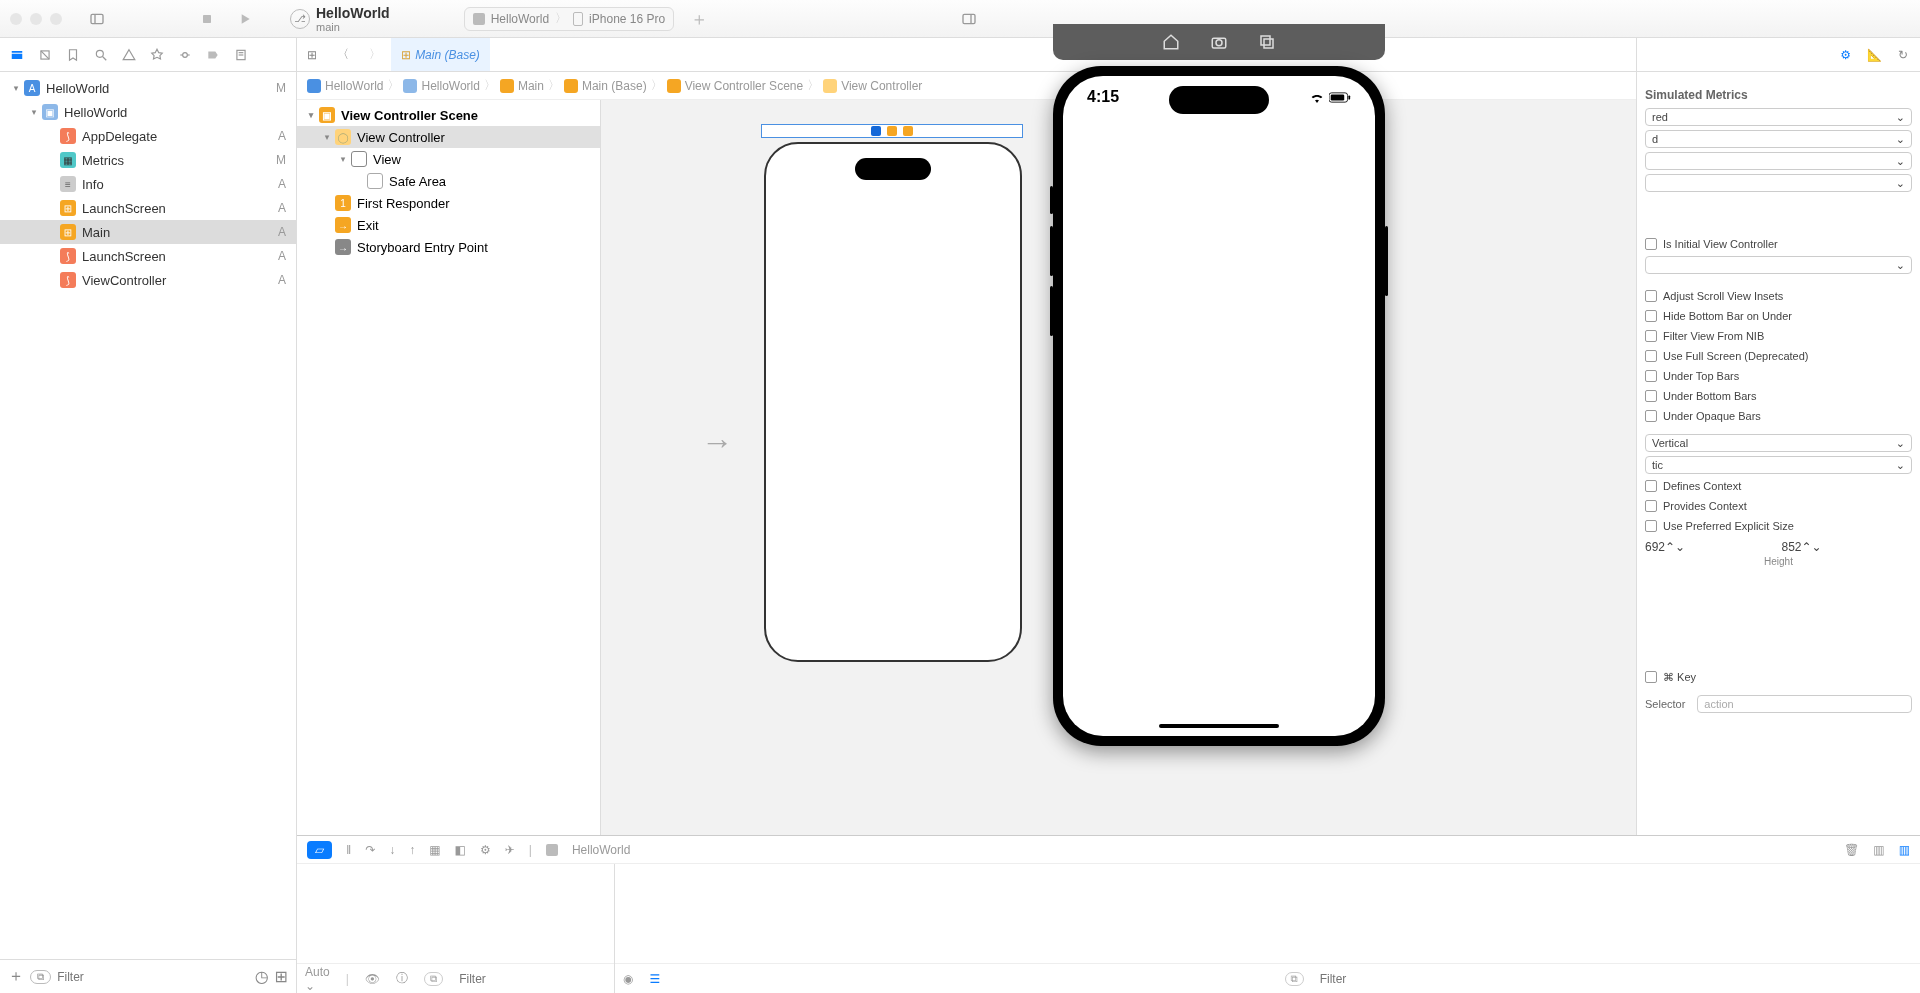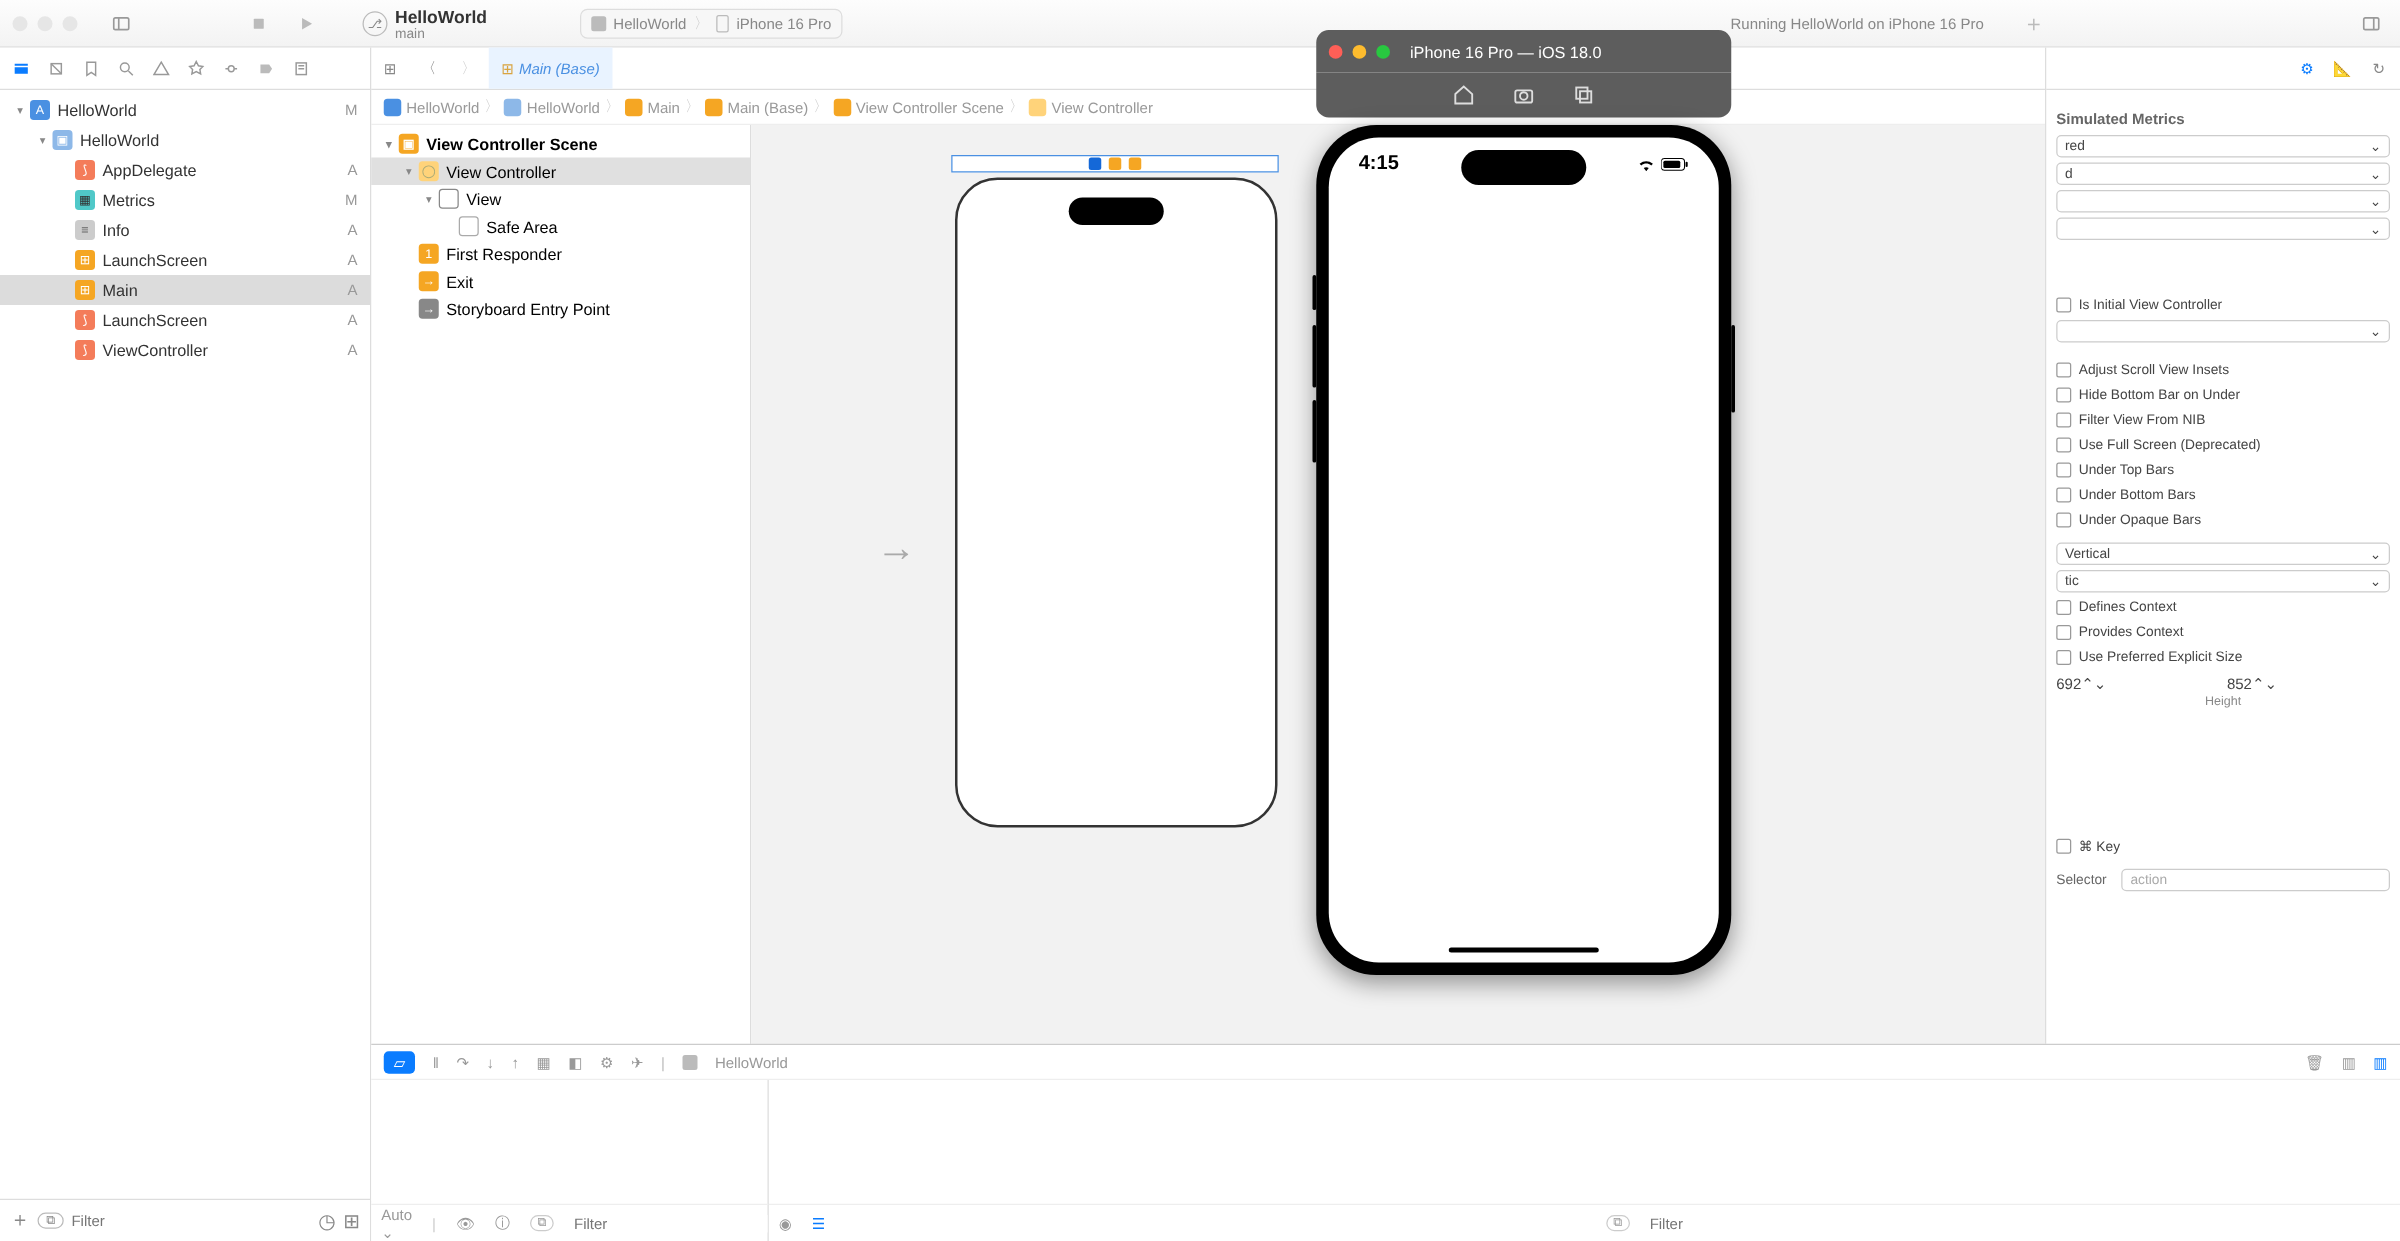--- a/index.html
+++ b/index.html
@@ -125,21 +125,20 @@
     </div>
   </div>
   <div style="width:50px"></div>
   <div class="tab-pill">
     <span style="width:12px;height:12px;background:#bbb;border-radius:2px;"></span>
     <span>HelloWorld</span>
     <span style="color:#ccc">〉</span>
     <span style="width:10px;height:14px;border:1px solid #bbb;border-radius:2px;"></span>
     <span>iPhone 16 Pro</span>
   </div>
-  <div class="status-pill">Running HelloWorld on iPhone 16 Pro</div>
   <div class="tb-btn" style="color:#bbb;font-size:18px;">＋</div>
   <div style="width:220px"></div>
   <div class="tb-btn">
     <svg viewBox="0 0 24 24" fill="none" stroke="#999" stroke-width="2">
         <rect x="3" y="5" width="18" height="14" rx="2"></rect>
         <line x1="15" y1="5" x2="15" y2="19"></line>
       </svg>
   </div>
 </div>
 
@@ -519,26 +518,20 @@
         <span style="color:#0a7cff;">☰</span>
         <span style="flex:1"></span>
         <span style="border:1px solid #ccc;border-radius:8px;padding:0 5px;font-size:10px;">⧉</span>
         <input placeholder="Filter" style="">
       </div>
     </div>
   </div>
 </div>
 
 <div class="sim">
-  <div class="sim-bar">
-    <div class="d" style="background:#ff5f57"></div>
-    <div class="d" style="background:#febc2e"></div>
-    <div class="d" style="background:#28c840"></div>
-    <div class="sim-title">iPhone 16 Pro — iOS 18.0</div>
-  </div>
   <div class="sim-tb">
     <span>
       <svg width="18" height="18" viewBox="0 0 24 24" fill="none" stroke="#ddd" stroke-width="2">
           <path d="M3 11 L12 3 L21 11 V21 H3 Z"></path>
         </svg>
     </span>
     <span>
       <svg width="18" height="18" viewBox="0 0 24 24" fill="none" stroke="#ddd" stroke-width="2">
           <rect x="3" y="7" width="18" height="13" rx="2"></rect>
           <circle cx="12" cy="13" r="4"></circle>

